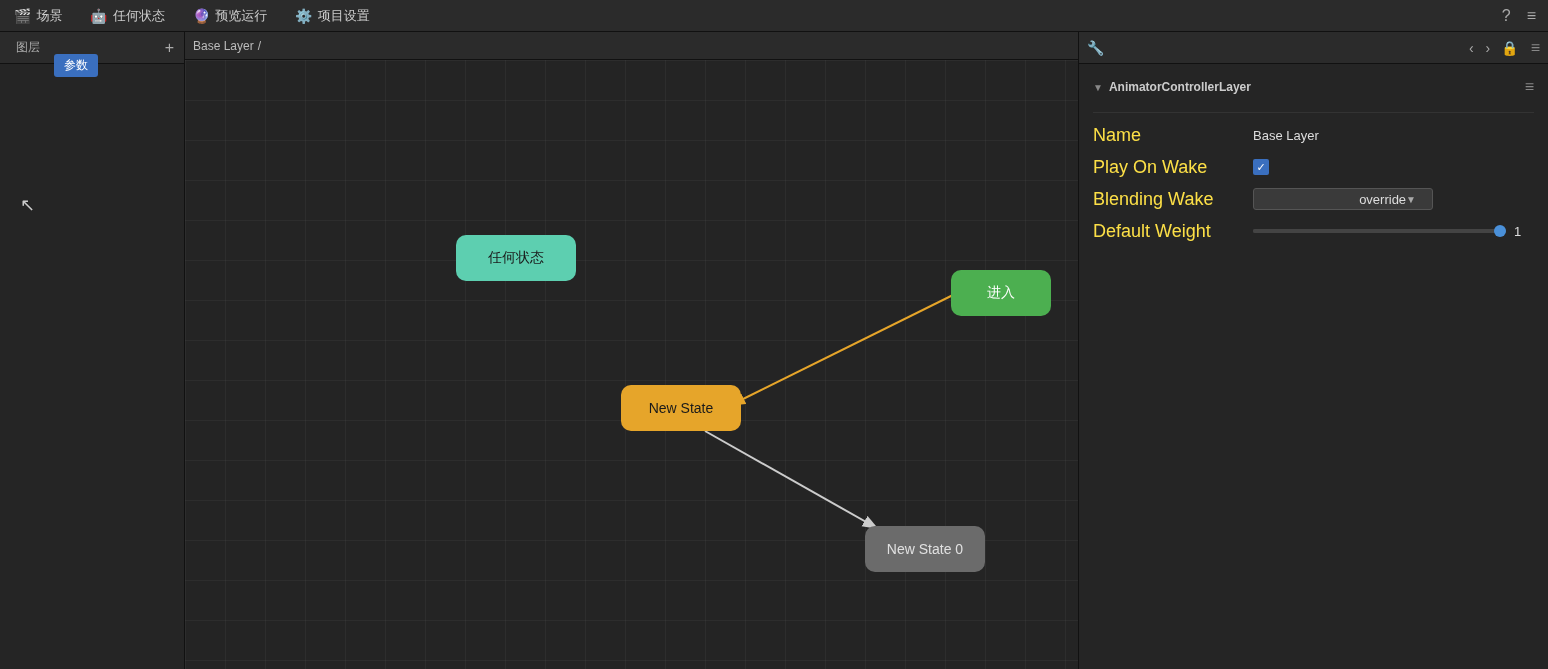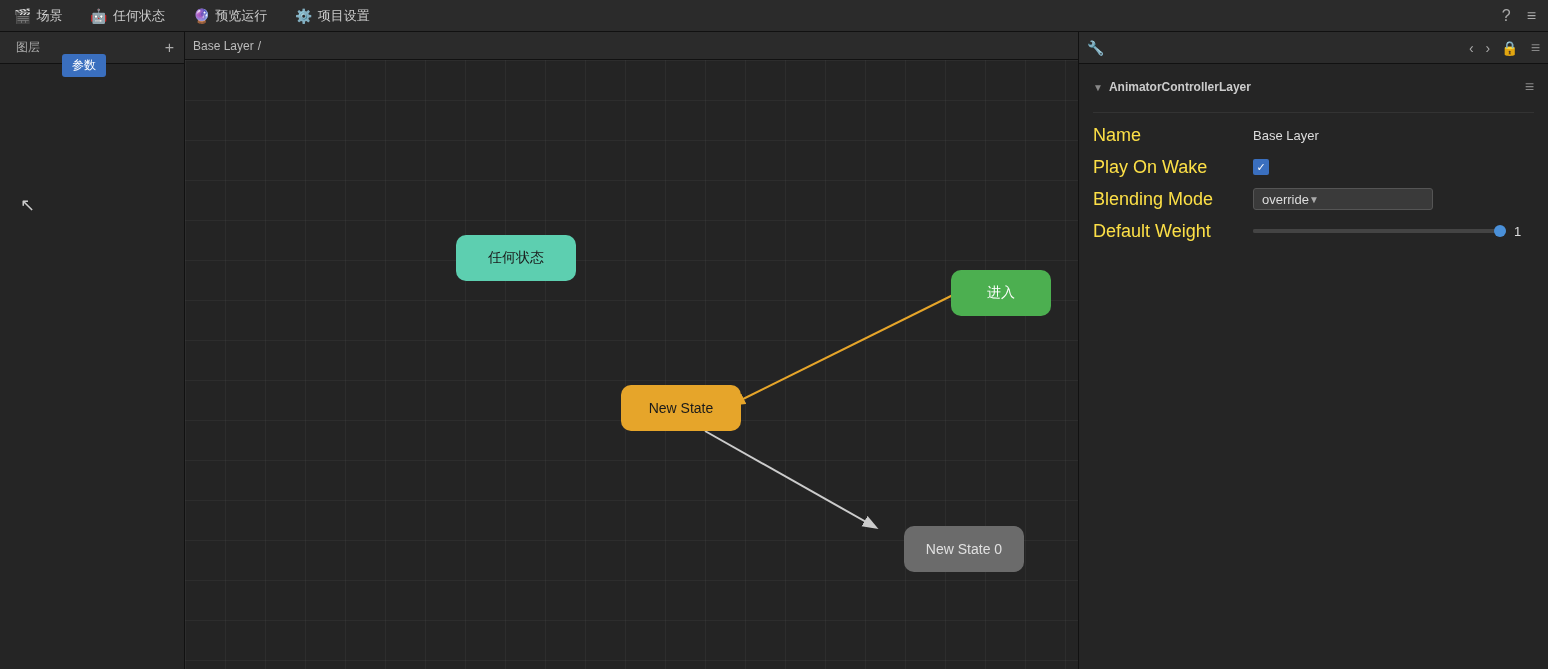--- a/index.html
+++ b/index.html
@@ -65,21 +65,21 @@
       flex-direction: column;
       flex-shrink: 0;
     }
     .tab-row {
       display: flex;
       align-items: center;
       height: 32px;
       background: #2b2b2b;
       border-bottom: 1px solid #111;
       padding: 0 6px;
-      gap: 12px;
+      gap: 4px;
     }
     .tab-btn {
       padding: 3px 10px;
       border-radius: 3px;
       cursor: pointer;
       font-size: 12px;
       color: #aaa;
     }
     .tab-btn.active {
       background: #3a6fbf;
@@ -162,21 +162,21 @@
     .node-new-state {
       background: #e6a52a;
       color: #1a1a1a;
       top: 325px;
       left: 400px;
     }
     .node-new-state-0 {
       background: #6b6b6b;
       color: #e0e0e0;
       top: 466px;
-      left: 683px;
+      left: 644px;
     }
 
     
     .canvas-svg {
       position: absolute;
       top: 0; left: 0;
       width: 100%;
       height: 100%;
       pointer-events: none;
     }
@@ -286,25 +286,25 @@
       color: #fff;
       font-size: 11px;
     }
 
     
     .dropdown-select {
       background: #3a3a3a;
       border: 1px solid #555;
       border-radius: 3px;
       color: #ddd;
-      padding: 2px 8px;
-      font-size: 13px;
-      display: flex;
-      align-items: center;
-      justify-content: flex-start;
+      padding: 2px 16px;
+      font-size: 13px;
+      display: flex;
+      align-items: center;
+      justify-content: flex-end;
       cursor: pointer;
       min-width: 180px;
       height: 22px;
     }
     .dropdown-arrow { font-size: 10px; color: #aaa; }
 
     
     .slider-container {
       display: flex;
       align-items: center;
@@ -452,21 +452,21 @@
         <span class="prop-label">Name</span>
         <span class="prop-value">Base Layer</span>
       </div>
 
       <div class="prop-row">
         <span class="prop-label">Play On Wake</span>
         <div class="checkbox-custom"></div>
       </div>
 
       <div class="prop-row">
-        <span class="prop-label">Blending Mode</span>
+        <span class="prop-label">Blending Wake</span>
         <div class="dropdown-select">
           <span>override</span>
           <span class="dropdown-arrow">▼</span>
         </div>
       </div>
 
       <div class="prop-row">
         <span class="prop-label">Default Weight</span>
         <div class="slider-container">
           <div class="slider-track">

